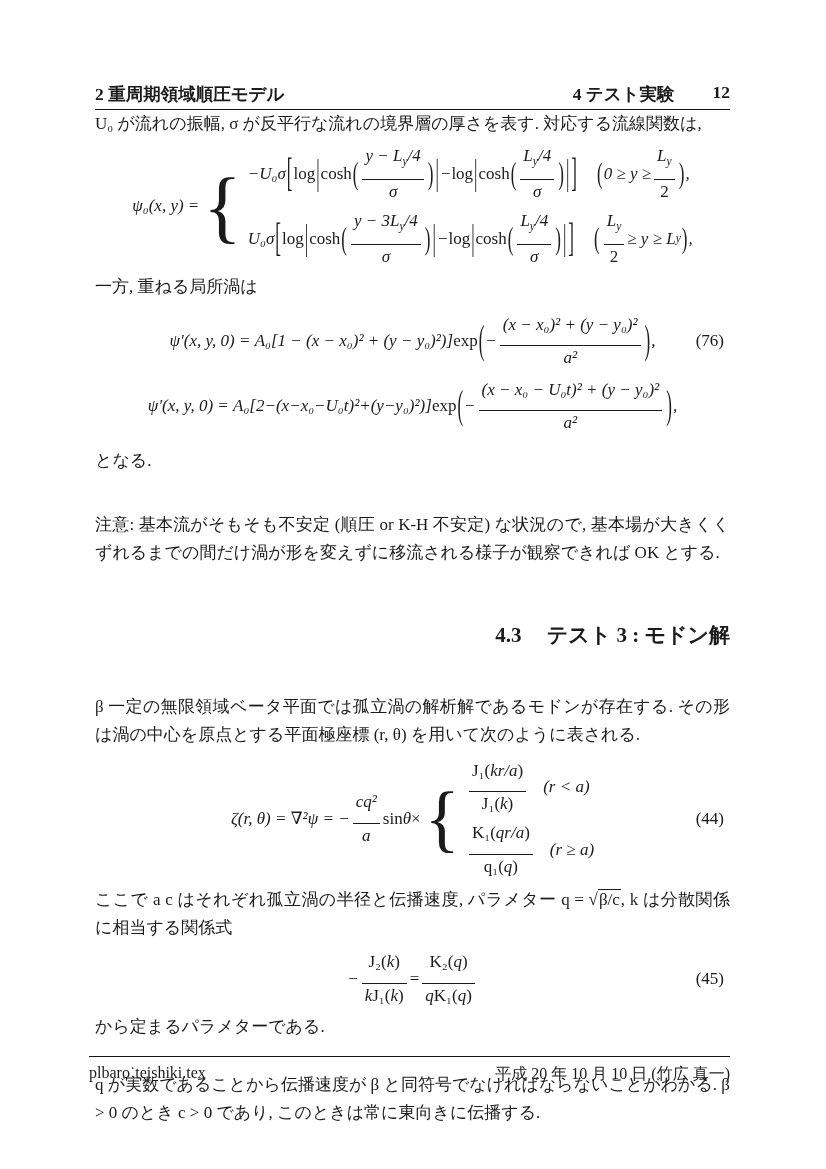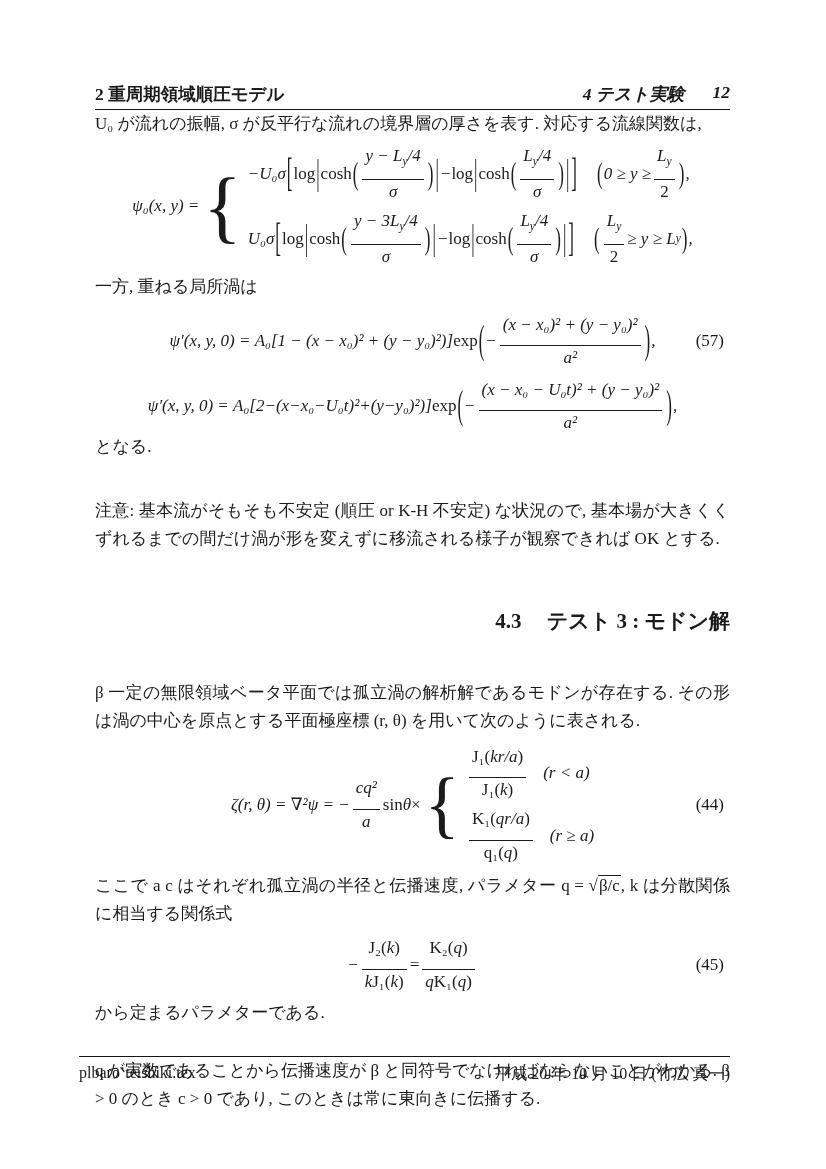--- a/index.html
+++ b/index.html
@@ -2,21 +2,21 @@
 <html><head>
 <meta charset="utf-8">
 <style>
   html,body{margin:0;padding:0;background:#e8e8e8;}
   .page{position:relative;width:826px;height:1169px;background:#ffffff;color:#1b1b1b;
         font-family:"Liberation Serif","DejaVu Serif",serif;overflow:hidden;margin:0 auto;}
   .margins{padding:0 96px 0 95px;}
   
   .header{display:flex;justify-content:space-between;align-items:flex-end;padding-top:82px;
           font-weight:bold;font-size:17.5px;}
-  .header-right{display:flex;gap:28px;font-style:italic;}
+  .header-right{display:flex;gap:38px;}
   .head-rule{border-bottom:1.6px solid #151515;margin-top:3px;}
   
   p.para{font-size:17px;line-height:28px;margin:0;text-align:justify;}
   .mt1{margin-top:33px;} 
   
   .eq{position:relative;display:flex;justify-content:center;align-items:center;font-size:17px;}
   .mline{white-space:nowrap;display:inline-flex;align-items:center;}
   .eqtag{position:absolute;right:6px;top:50%;transform:translateY(-50%);font-style:normal;}
   .eqtag-line{text-align:right;font-size:17px;padding-right:6px;margin-top:2px;}
   .mi{font-style:italic;}
@@ -32,21 +32,21 @@
   .casescol{display:inline-block;}
   .mrow{display:flex;align-items:center;white-space:nowrap;}
   .mrow + .mrow{margin-top:9px;}
   
   .sqrt{white-space:nowrap;}
   .sqrt-bar{border-top:1.2px solid #1b1b1b;padding:0 1px;}
   
   h2.sec{font-size:21px;font-weight:bold;margin:54px 0 44px 26px;text-align:right;}
   h2.sec .htitle{margin-left:20px;}
   
-  .footer{position:absolute;left:79px;right:96px;top:1056px;}
+  .footer{position:absolute;left:89px;right:96px;top:1056px;}
   .footer-rule{border-top:1.4px solid #151515;}
   .footer-row{display:flex;justify-content:space-between;margin-top:7px;font-size:16px;}
 </style>
 </head>
 <body>
 
 <div class="page">
   <div class="margins">
 
     <div class="header">
@@ -150,40 +150,40 @@
           <span class="mr">exp </span>
           <span class="big" style="transform: scaleY(2.3);">(</span>
           <span class="mi">−</span>
           <span class="frac">
             <span class="fnum"><span class="mi">(x − x₀)² + (y − y₀)²</span></span>
             <span class="fden"><span class="mi">a²</span></span>
           </span>
           <span class="big" style="transform: scaleY(2.3);">)</span>
           <span class="mi">,</span>
         </span>
-      <span class="eqtag">(57)</span>
+      <span class="eqtag">(76)</span>
     </div>
 
 
     <div class="eq" style="margin:10px 0 0;">
       <span class="mline">
           <span class="mi">ψ′(x, y, 0) = A₀[2−(x−x₀−U₀t)²+(y−y₀)²)] </span>
           <span class="mr">exp </span>
           <span class="big" style="transform: scaleY(2.3);">(</span>
           <span class="mi">−</span>
           <span class="frac">
             <span class="fnum"><span class="mi">(x − x₀ − U₀t)² + (y − y₀)²</span></span>
             <span class="fden"><span class="mi">a²</span></span>
           </span>
           <span class="big" style="transform: scaleY(2.3);">)</span>
           <span class="mi">,</span>
         </span>
     </div>
 
-    <p class="para" style="margin-top:0;">となる.</p>
+    <p class="para" style="margin-top:14px;">となる.</p>
 
     <p class="para" style="margin-top:36px;">注意: 基本流がそもそも不安定 (順圧 or K-H 不安定) な状況ので, 基本場が大きくくずれるまでの間だけ渦が形を変えずに移流される様子が観察できれば OK とする.</p>
 
     <h2 class="sec">
       <span>4.3</span>
       <span class="htitle">テスト 3 : モドン解</span>
     </h2>
 
     <p class="para">β 一定の無限領域ベータ平面では孤立渦の解析解であるモドンが存在する. その形は渦の中心を原点とする平面極座標 (r, θ) を用いて次のように表される.</p>
 

